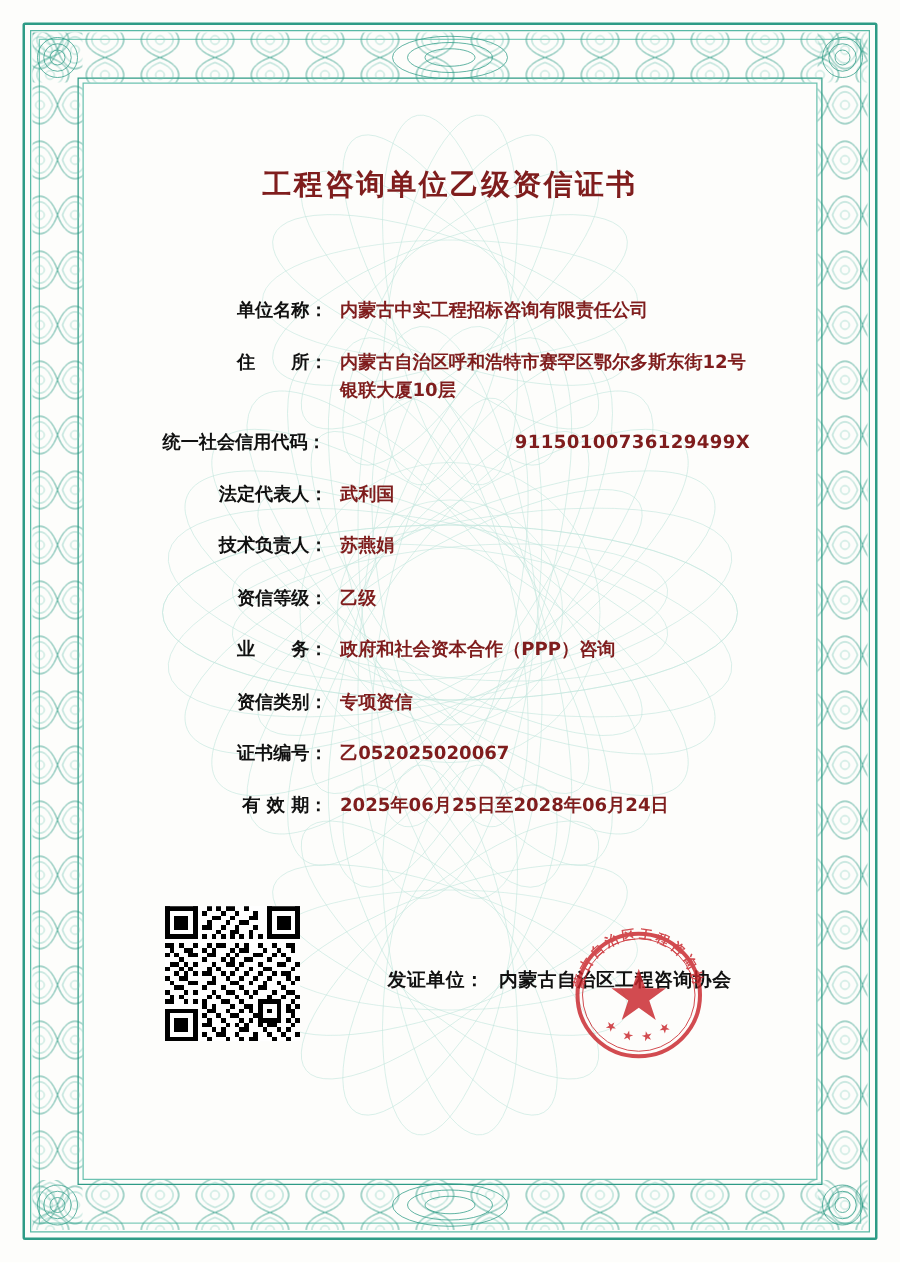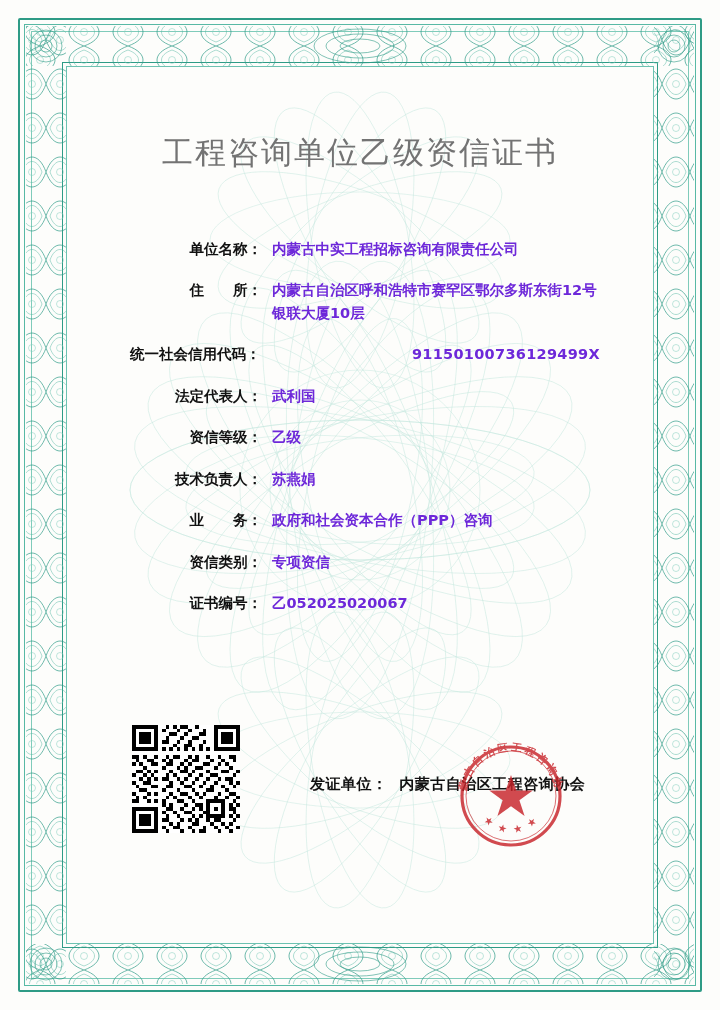--- a/index.html
+++ b/index.html
@@ -79,24 +79,24 @@
     left: 70px; top: 70px;
     width: 580px; height: 870px;
   }
 
   .cert-title {
     position: absolute;
     top: 62px;
     left: 0; right: 0;
     text-align: center;
     font-family: "DejaVu Sans", "Liberation Sans", sans-serif;
-    font-size: 31px;
-    font-weight: normal;
+    font-size: 23px;
+    font-weight: bold;
     letter-spacing: 2px;
-    color: #737373;
+    color: #7f1d1d;
   }
 
   .fields {
     position: absolute;
     top: 168px;
     left: 60px;
     width: 470px;
   }
 
   .field-row {
@@ -109,21 +109,21 @@
   }
   .field-label {
     white-space: nowrap;
     font-weight: bold;
     color: #111;
     flex: 0 0 auto;
   }
   .field-label.wide { min-width: 132px; text-align: right; }
   .field-value {
     font-weight: bold;
-    color: #6d28d9;
+    color: #7f1d1d;
     padding-left: 10px;
     flex: 1 1 auto;
   }
   .field-value.reg {
     font-family: "DejaVu Sans", "Liberation Sans", sans-serif;
     letter-spacing: 0.3px;
     text-align: right;
   }
 
   
@@ -302,44 +302,48 @@
         <span class="field-label">统一社会信用代码：</span>
         <span class="field-value reg">91150100736129499X</span>
       </div>
 
       <div class="field-row">
         <span class="field-label wide">法定代表人：</span>
         <span class="field-value">武利国</span>
       </div>
 
       <div class="field-row">
+        <span class="field-label wide">技术负责人：</span>
+        <span class="field-value">苏燕娟</span>
+      </div>
+
+      <div class="field-row">
         <span class="field-label wide">资信等级：</span>
         <span class="field-value">乙级</span>
       </div>
 
       <div class="field-row">
-        <span class="field-label wide">技术负责人：</span>
-        <span class="field-value">苏燕娟</span>
-      </div>
-
-      <div class="field-row">
         <span class="field-label wide">业　　务：</span>
         <span class="field-value">政府和社会资本合作（PPP）咨询</span>
       </div>
 
       <div class="field-row">
         <span class="field-label wide">资信类别：</span>
         <span class="field-value">专项资信</span>
       </div>
 
       <div class="field-row">
         <span class="field-label wide">证书编号：</span>
         <span class="field-value">乙052025020067</span>
       </div>
 
+      <div class="field-row">
+        <span class="field-label wide">有 效 期：</span>
+        <span class="field-value">2025年06月25日至2028年06月24日</span>
+      </div>
 
     </div>
 
     <div class="qr">
       <svg width="108" height="108" viewBox="0 0 29 29" shape-rendering="crispEdges">
         <rect width="29" height="29" fill="#ffffff"></rect>
         <g fill="#000000">
 
           <rect x="0" y="0" width="7" height="1"></rect>
             <rect x="0" y="6" width="7" height="1"></rect>

